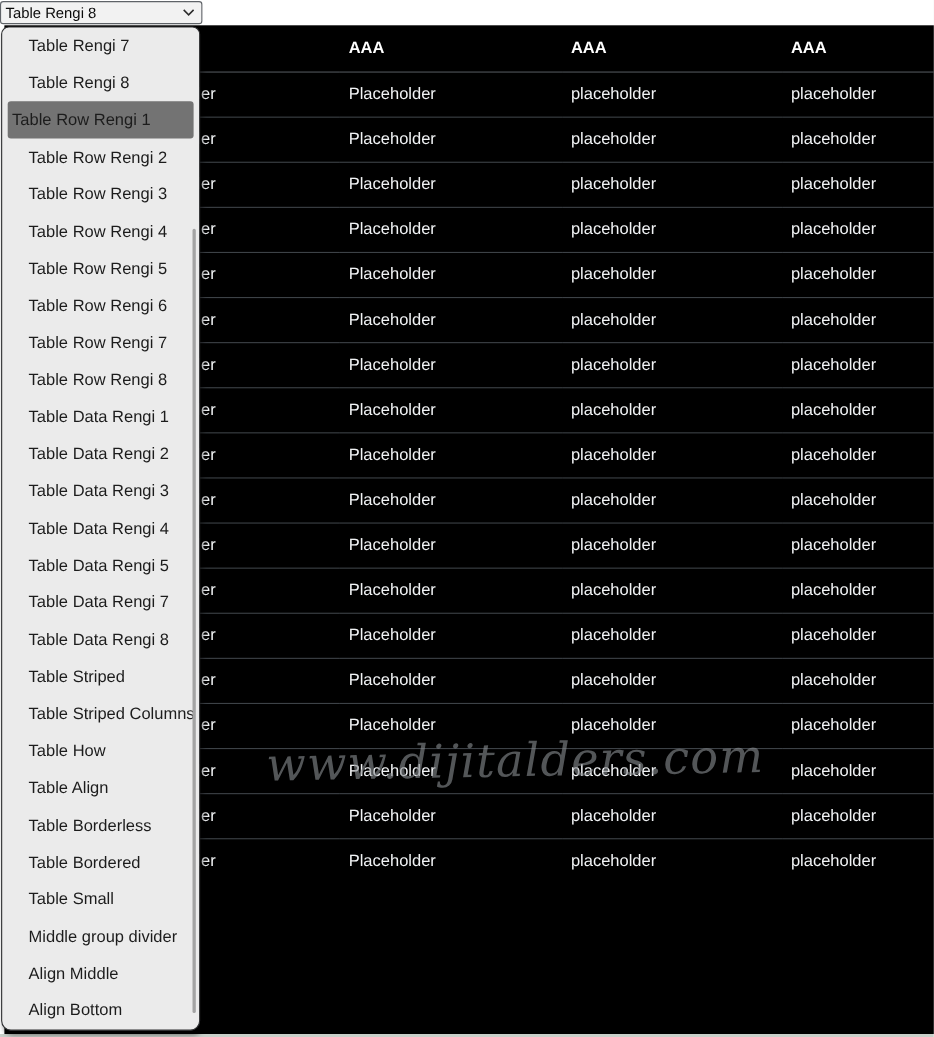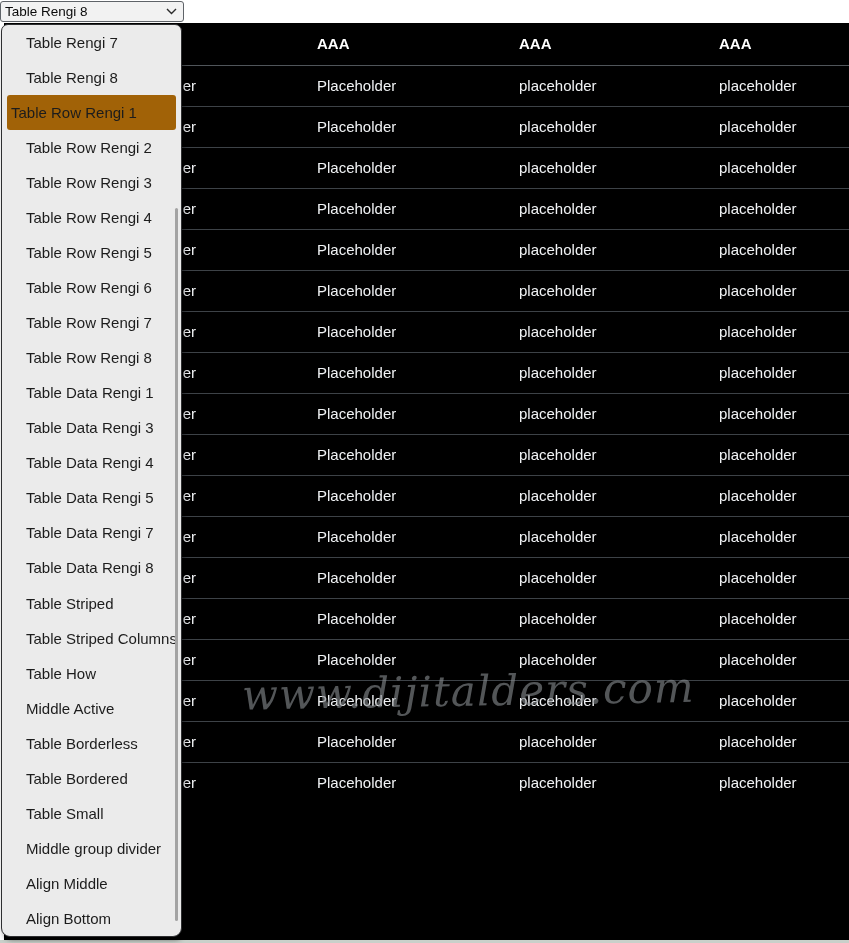--- a/index.html
+++ b/index.html
@@ -59,21 +59,21 @@
     border-radius: 7px 7px 9px 9px;
     box-shadow: 2px 3px 5px rgba(0,0,0,0.45);
     display: flex; flex-direction: column; overflow: hidden; z-index: 10;
   }
   .dd-item {
     flex: 1 1 0; display: flex; align-items: center;
     padding-left: 24px; font-size: 15px; color: #1c1c1c;
     white-space: nowrap; cursor: default;
   }
   .dd-item.hl {
-    background: #a16207; border-radius: 3px;
+    background: #737373; border-radius: 3px;
     margin: 0 5px; padding-left: 4px;
   }
   .scroll-thumb {
     position: absolute; right: 3px; top: 183px; width: 3px; height: 713px;
     background: #a3a3a3; border-radius: 2px;
   }
 </style>
 </head>
 <body>
 
@@ -225,29 +225,30 @@
       <div class="dd-item">Table Rengi 8</div>
       <div class="dd-item hl">Table Row Rengi 1</div>
       <div class="dd-item">Table Row Rengi 2</div>
       <div class="dd-item">Table Row Rengi 3</div>
       <div class="dd-item">Table Row Rengi 4</div>
       <div class="dd-item">Table Row Rengi 5</div>
       <div class="dd-item">Table Row Rengi 6</div>
       <div class="dd-item">Table Row Rengi 7</div>
       <div class="dd-item">Table Row Rengi 8</div>
       <div class="dd-item">Table Data Rengi 1</div>
+      <div class="dd-item">Table Data Rengi 2</div>
       <div class="dd-item">Table Data Rengi 3</div>
       <div class="dd-item">Table Data Rengi 4</div>
       <div class="dd-item">Table Data Rengi 5</div>
       <div class="dd-item">Table Data Rengi 7</div>
       <div class="dd-item">Table Data Rengi 8</div>
       <div class="dd-item">Table Striped</div>
       <div class="dd-item">Table Striped Columns</div>
       <div class="dd-item">Table How</div>
-      <div class="dd-item">Middle Active</div>
+      <div class="dd-item">Table Align</div>
       <div class="dd-item">Table Borderless</div>
       <div class="dd-item">Table Bordered</div>
       <div class="dd-item">Table Small</div>
       <div class="dd-item">Middle group divider</div>
       <div class="dd-item">Align Middle</div>
       <div class="dd-item">Align Bottom</div>
       <div class="scroll-thumb"></div>
   </div>
 
 </div>

